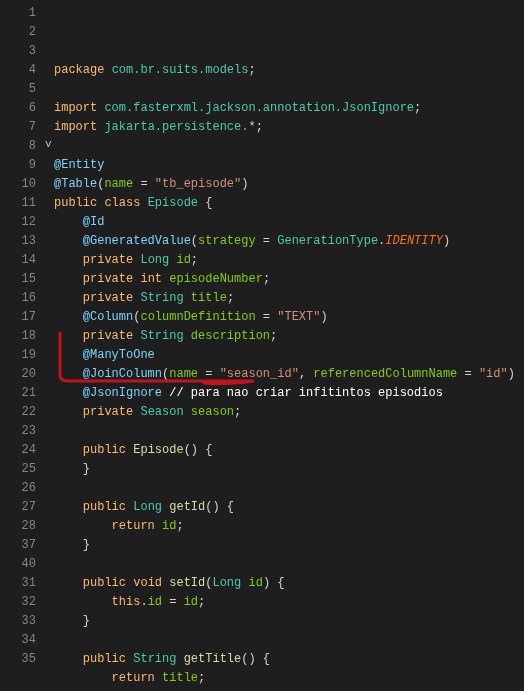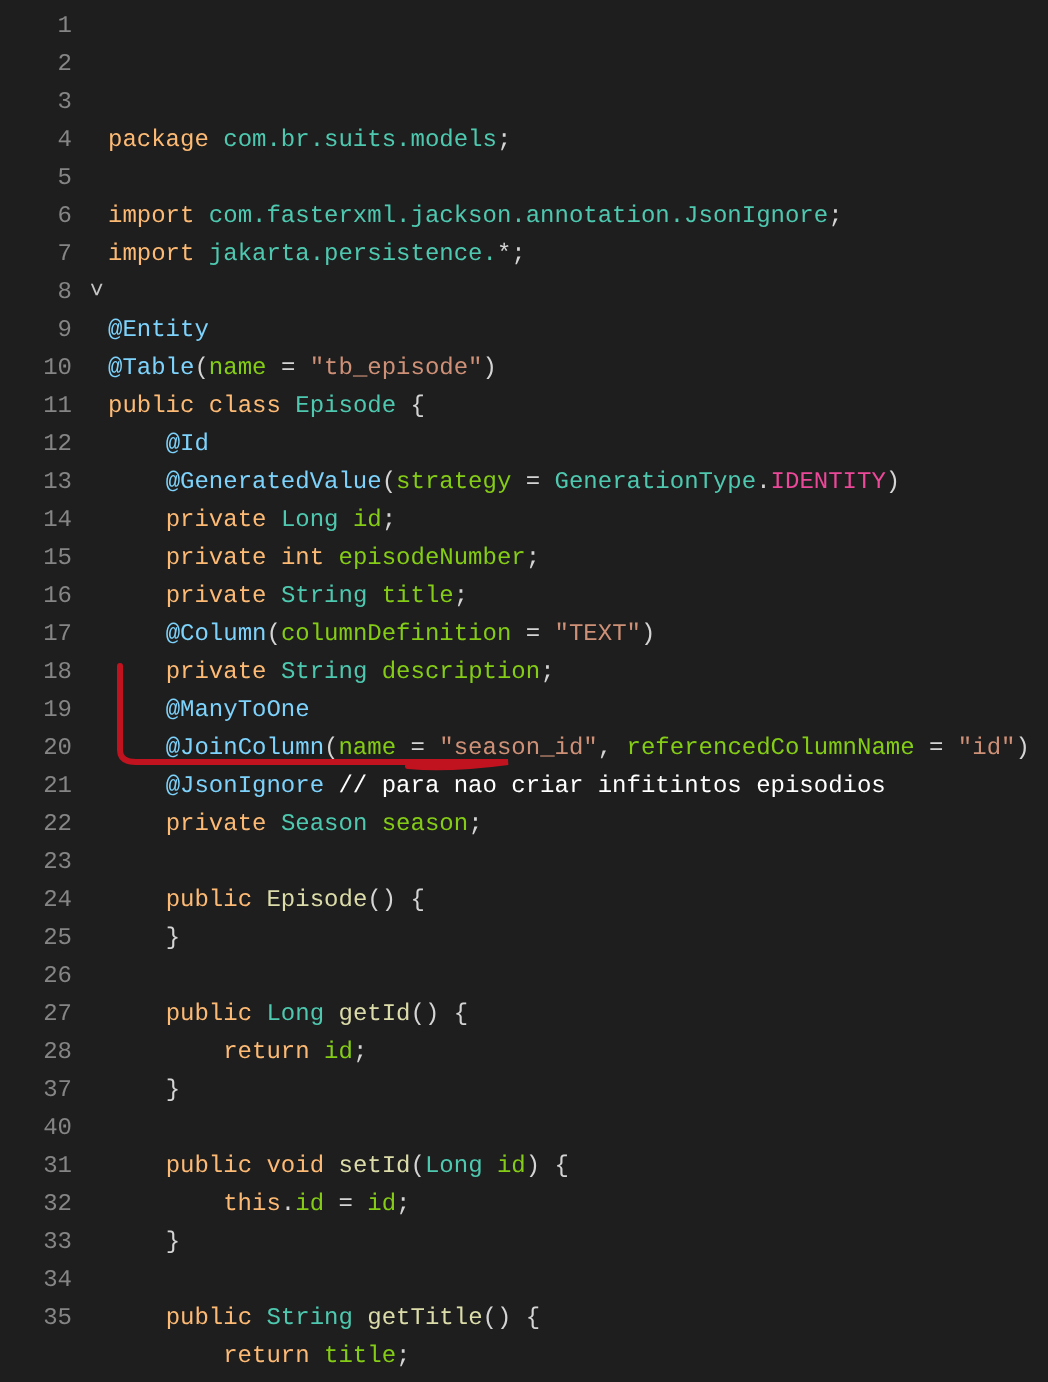--- a/index.html
+++ b/index.html
@@ -53,21 +53,21 @@
   }
   .kw { color: #fdba74; }
   .type { color: #4ec9b0; }
   .fn { color: #dcdcaa; }
   .str { color: #ce9178; }
   .anno { color: #7dd3fc; }
   .var { color: #84cc16; }
   .pkg { color: #4ec9b0; }
   .comment { color: #ffffff; }
   .punc { color: #d4d4d4; }
-  .enum { color: #ec4899; }
+  .enum { color: #f97316; font-style: italic; }
   .white { color: #d4d4d4; }
   .underline-mark {
     position: absolute;
     pointer-events: none;
     z-index: 5;
   }
   .underline-mark svg { display: block; }
 </style>
 </head>
 <body>

